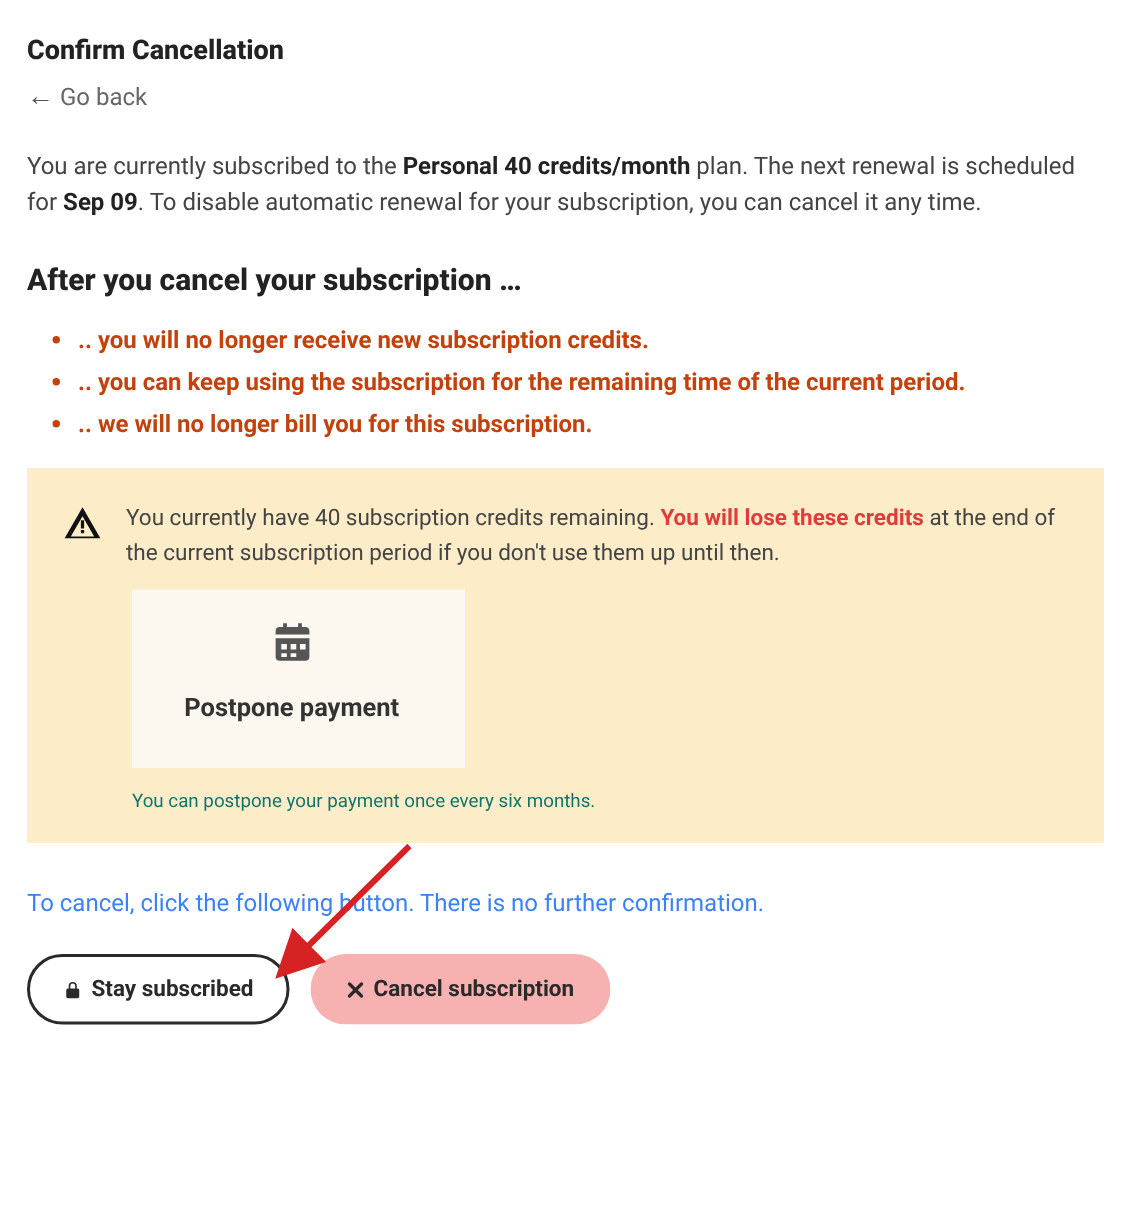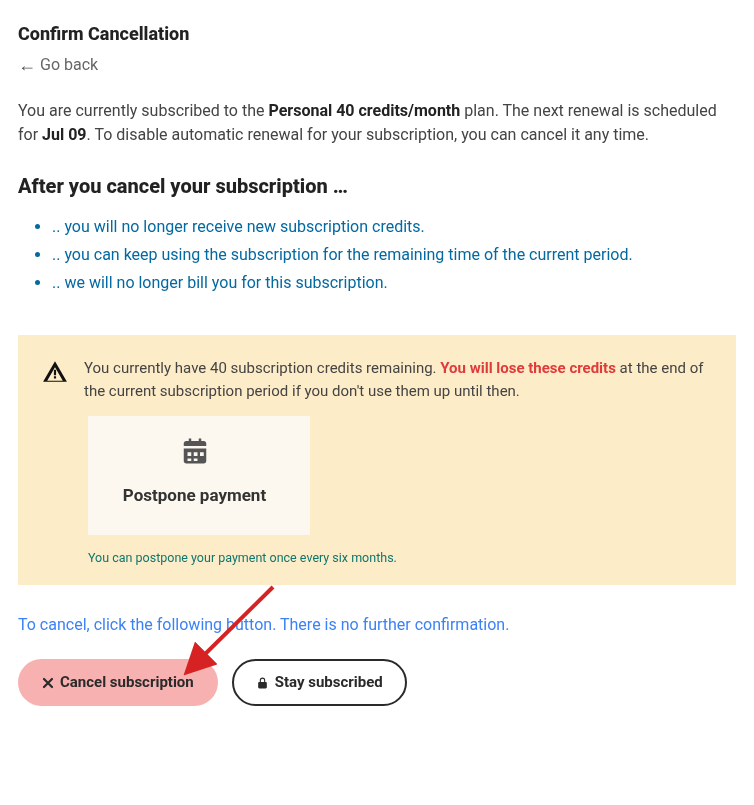--- a/index.html
+++ b/index.html
@@ -36,22 +36,23 @@
     .intro strong { color:#222; font-weight:700; }
     h2.section-heading {
       font-size: 20px;
       font-weight: 800;
       color: #222;
       margin-bottom: 14px;
     }
     ul.bullets {
       list-style: disc;
       padding-left: 34px;
-      margin-bottom: 40px;
-      color: #0369a1;
+      margin-bottom: 17px;
+      color: #c2410c;
+      font-weight: bold;
     }
     ul.bullets li { margin-bottom: 4px; }
     .notice-box {
       background: #fdecc8;
       padding: 22px 24px 18px 24px;
       margin-bottom: 28px;
       position: relative;
     }
     .notice-row {
       display: flex;
@@ -137,21 +138,21 @@
 
 
 <h1 class="page-title">Confirm Cancellation</h1>
 
 <div class="go-back">
   <span class="arrow">←</span>
   <span>Go back</span>
 </div>
 
 <p class="intro">
-  <span>You are currently subscribed to the </span><strong>Personal 40 credits/month</strong><span> plan. The next renewal is scheduled for </span><strong>Jul 09</strong><span>. To disable automatic renewal for your subscription, you can cancel it any time.</span>
+  <span>You are currently subscribed to the </span><strong>Personal 40 credits/month</strong><span> plan. The next renewal is scheduled for </span><strong>Sep 09</strong><span>. To disable automatic renewal for your subscription, you can cancel it any time.</span>
 </p>
 
 <h2 class="section-heading">After you cancel your subscription …</h2>
 
 <ul class="bullets">
   <li>.. you will no longer receive new subscription credits.</li>
   <li>.. you can keep using the subscription for the remaining time of the current period.</li>
   <li>.. we will no longer bill you for this subscription.</li>
 </ul>
 
@@ -184,35 +185,35 @@
 <div class="button-row">
   <svg class="arrow-overlay" width="110" height="110" viewBox="0 0 110 110">
     <defs>
       <marker id="ahead" markerWidth="8" markerHeight="8" refX="5" refY="4" orient="auto">
         <path d="M0,0 L8,4 L0,8 z" fill="#d62222"></path>
       </marker>
     </defs>
     <line x1="95" y1="6" x2="14" y2="86" stroke="#d62222" stroke-width="4" marker-end="url(#ahead)"></line>
   </svg>
 
+  <div class="btn btn-stay">
+    <span class="ico">
+      <svg width="13" height="14" viewBox="0 0 24 24">
+          <path fill="#2a2a2a" d="M12 2a5 5 0 0 0-5 5v3H6a2 2 0 0 0-2 2v8a2 2 0 0 0 2 2h12a2 2 0 0 0 2-2v-8a2 2 0 0 0-2-2h-1V7a5 5 0 0 0-5-5zm-3 5a3 3 0 1 1 6 0v3H9V7z"></path>
+        </svg>
+    </span>
+    <span>Stay subscribed</span>
+  </div>
+
   <div class="btn btn-cancel">
     <span class="ico">
       <svg width="12" height="12" viewBox="0 0 12 12">
           <path stroke="#2a2a2a" stroke-width="2.2" stroke-linecap="round" d="M2 2l8 8M10 2l-8 8"></path>
         </svg>
     </span>
     <span>Cancel subscription</span>
   </div>
-
-  <div class="btn btn-stay">
-    <span class="ico">
-      <svg width="13" height="14" viewBox="0 0 24 24">
-          <path fill="#2a2a2a" d="M12 2a5 5 0 0 0-5 5v3H6a2 2 0 0 0-2 2v8a2 2 0 0 0 2 2h12a2 2 0 0 0 2-2v-8a2 2 0 0 0-2-2h-1V7a5 5 0 0 0-5-5zm-3 5a3 3 0 1 1 6 0v3H9V7z"></path>
-        </svg>
-    </span>
-    <span>Stay subscribed</span>
-  </div>
 </div>
 
 
 
 
 
 
 </body></html>

